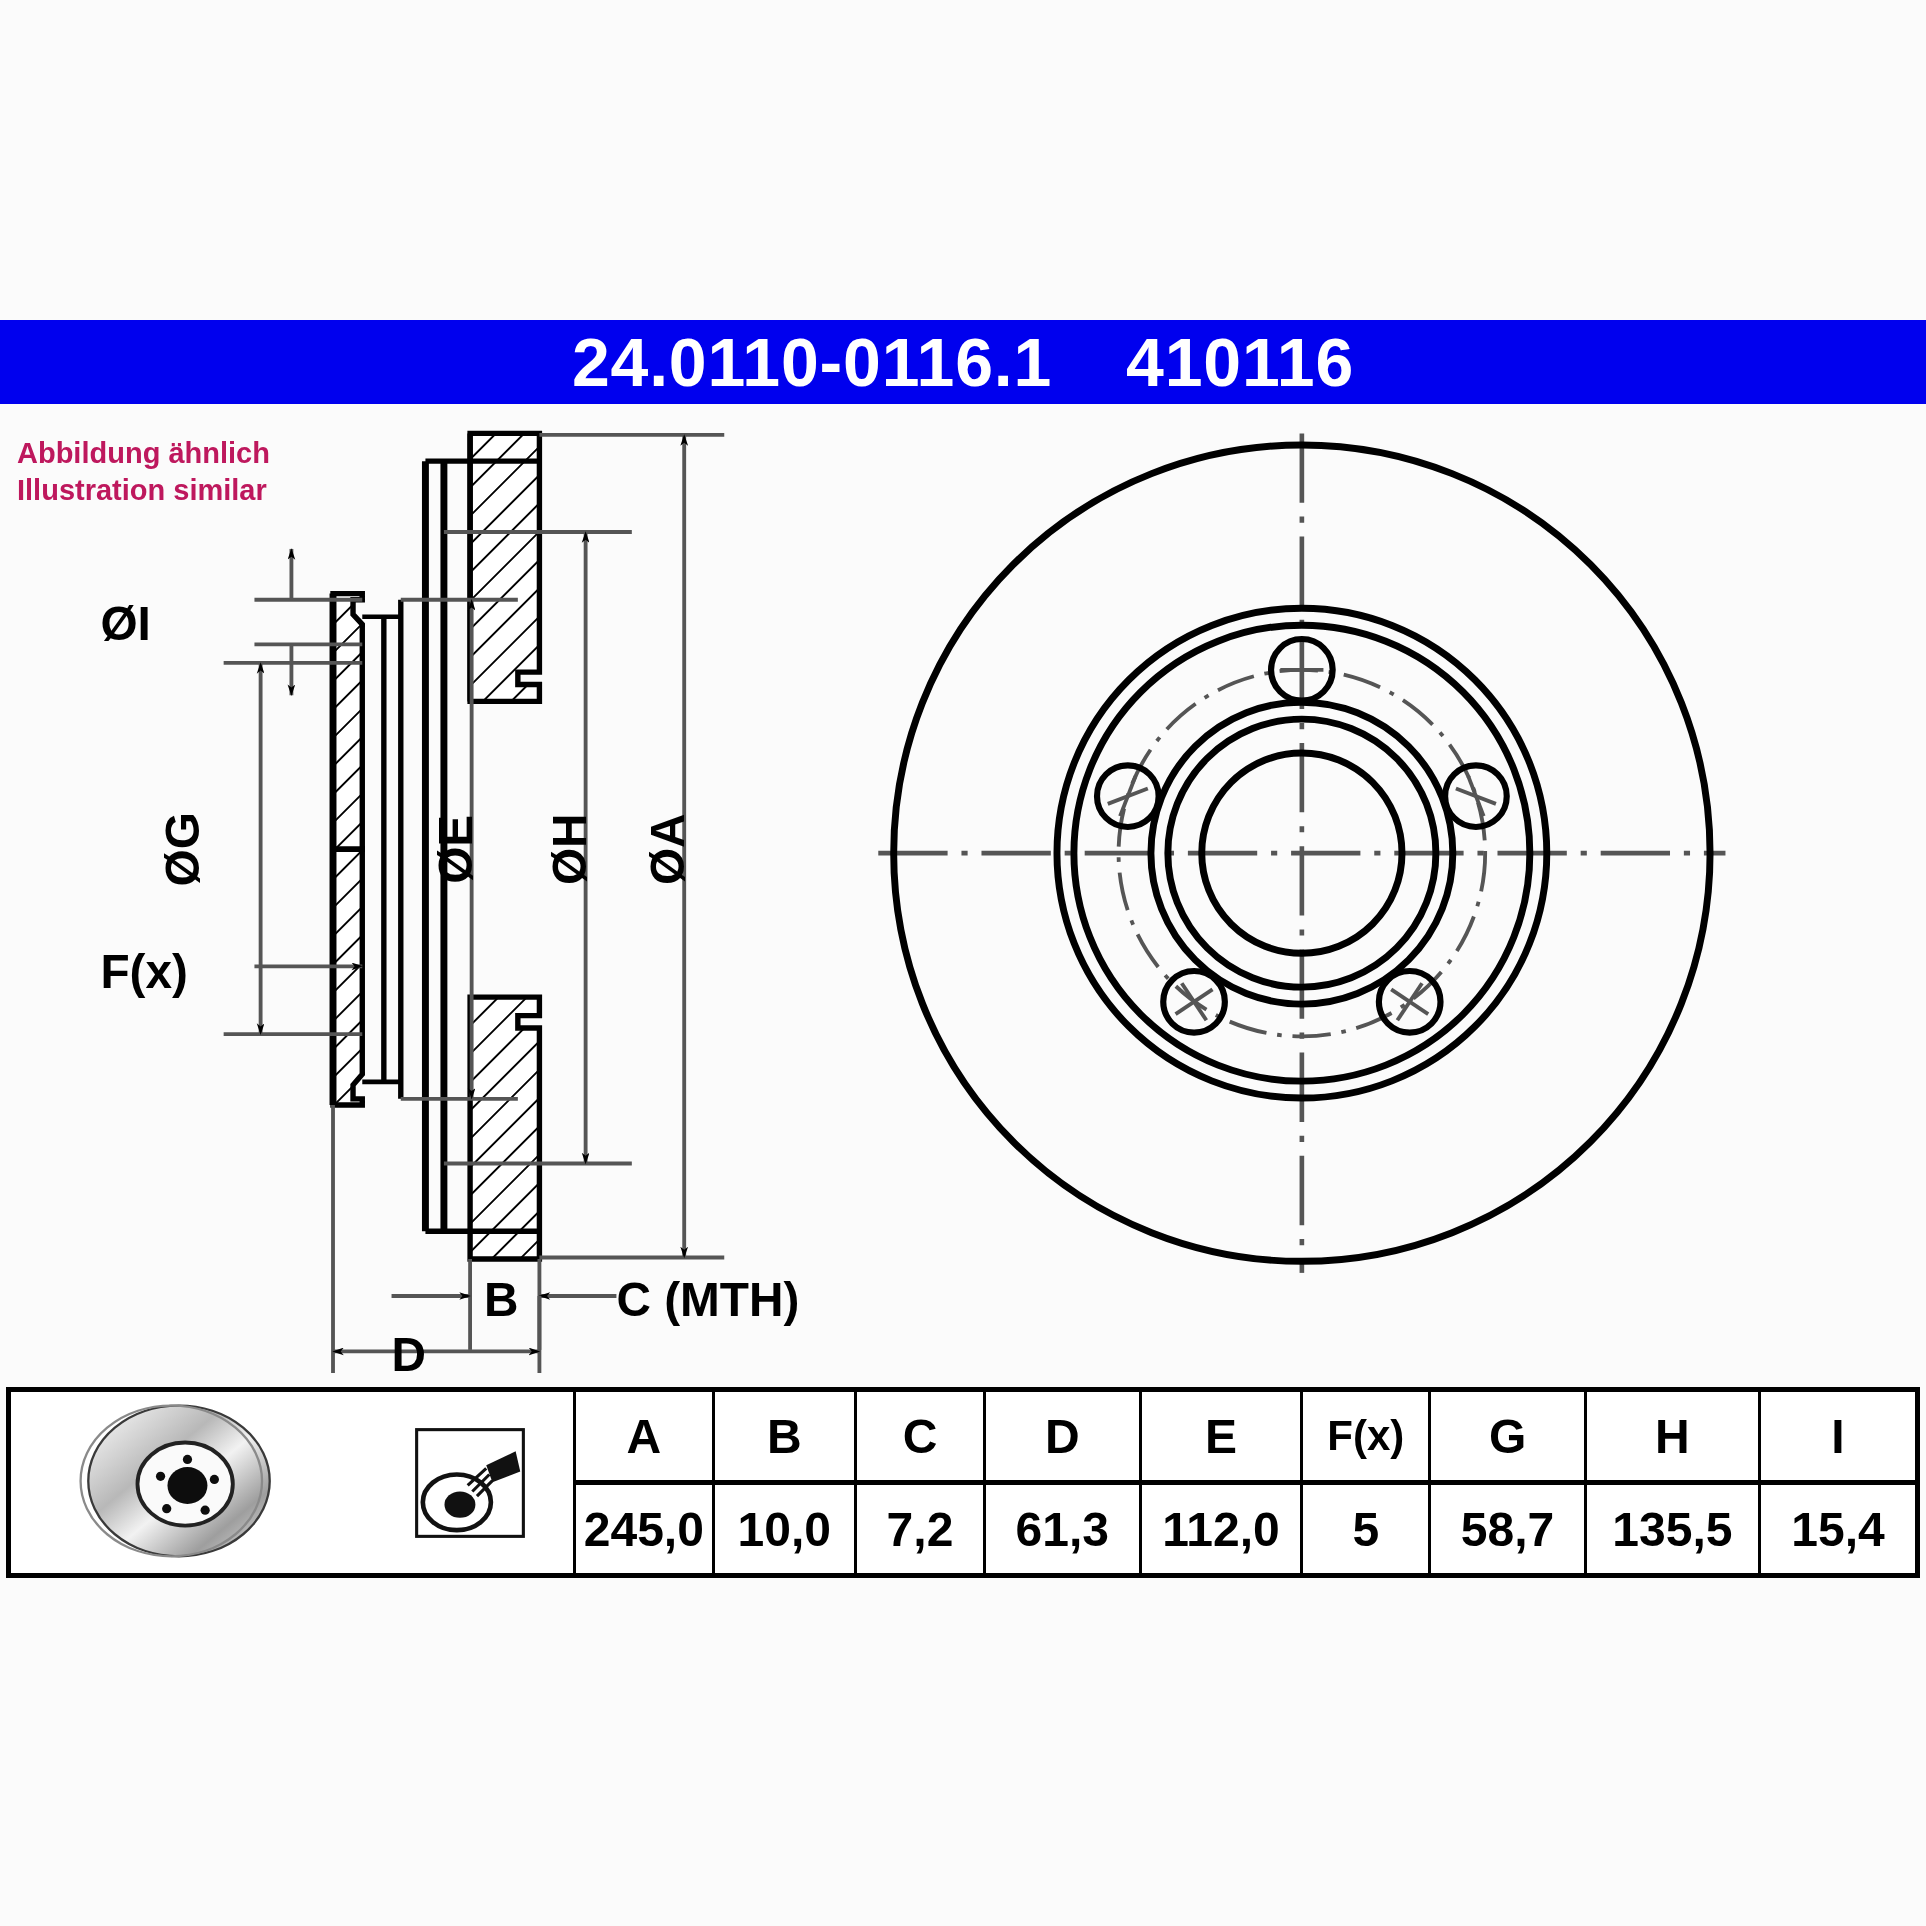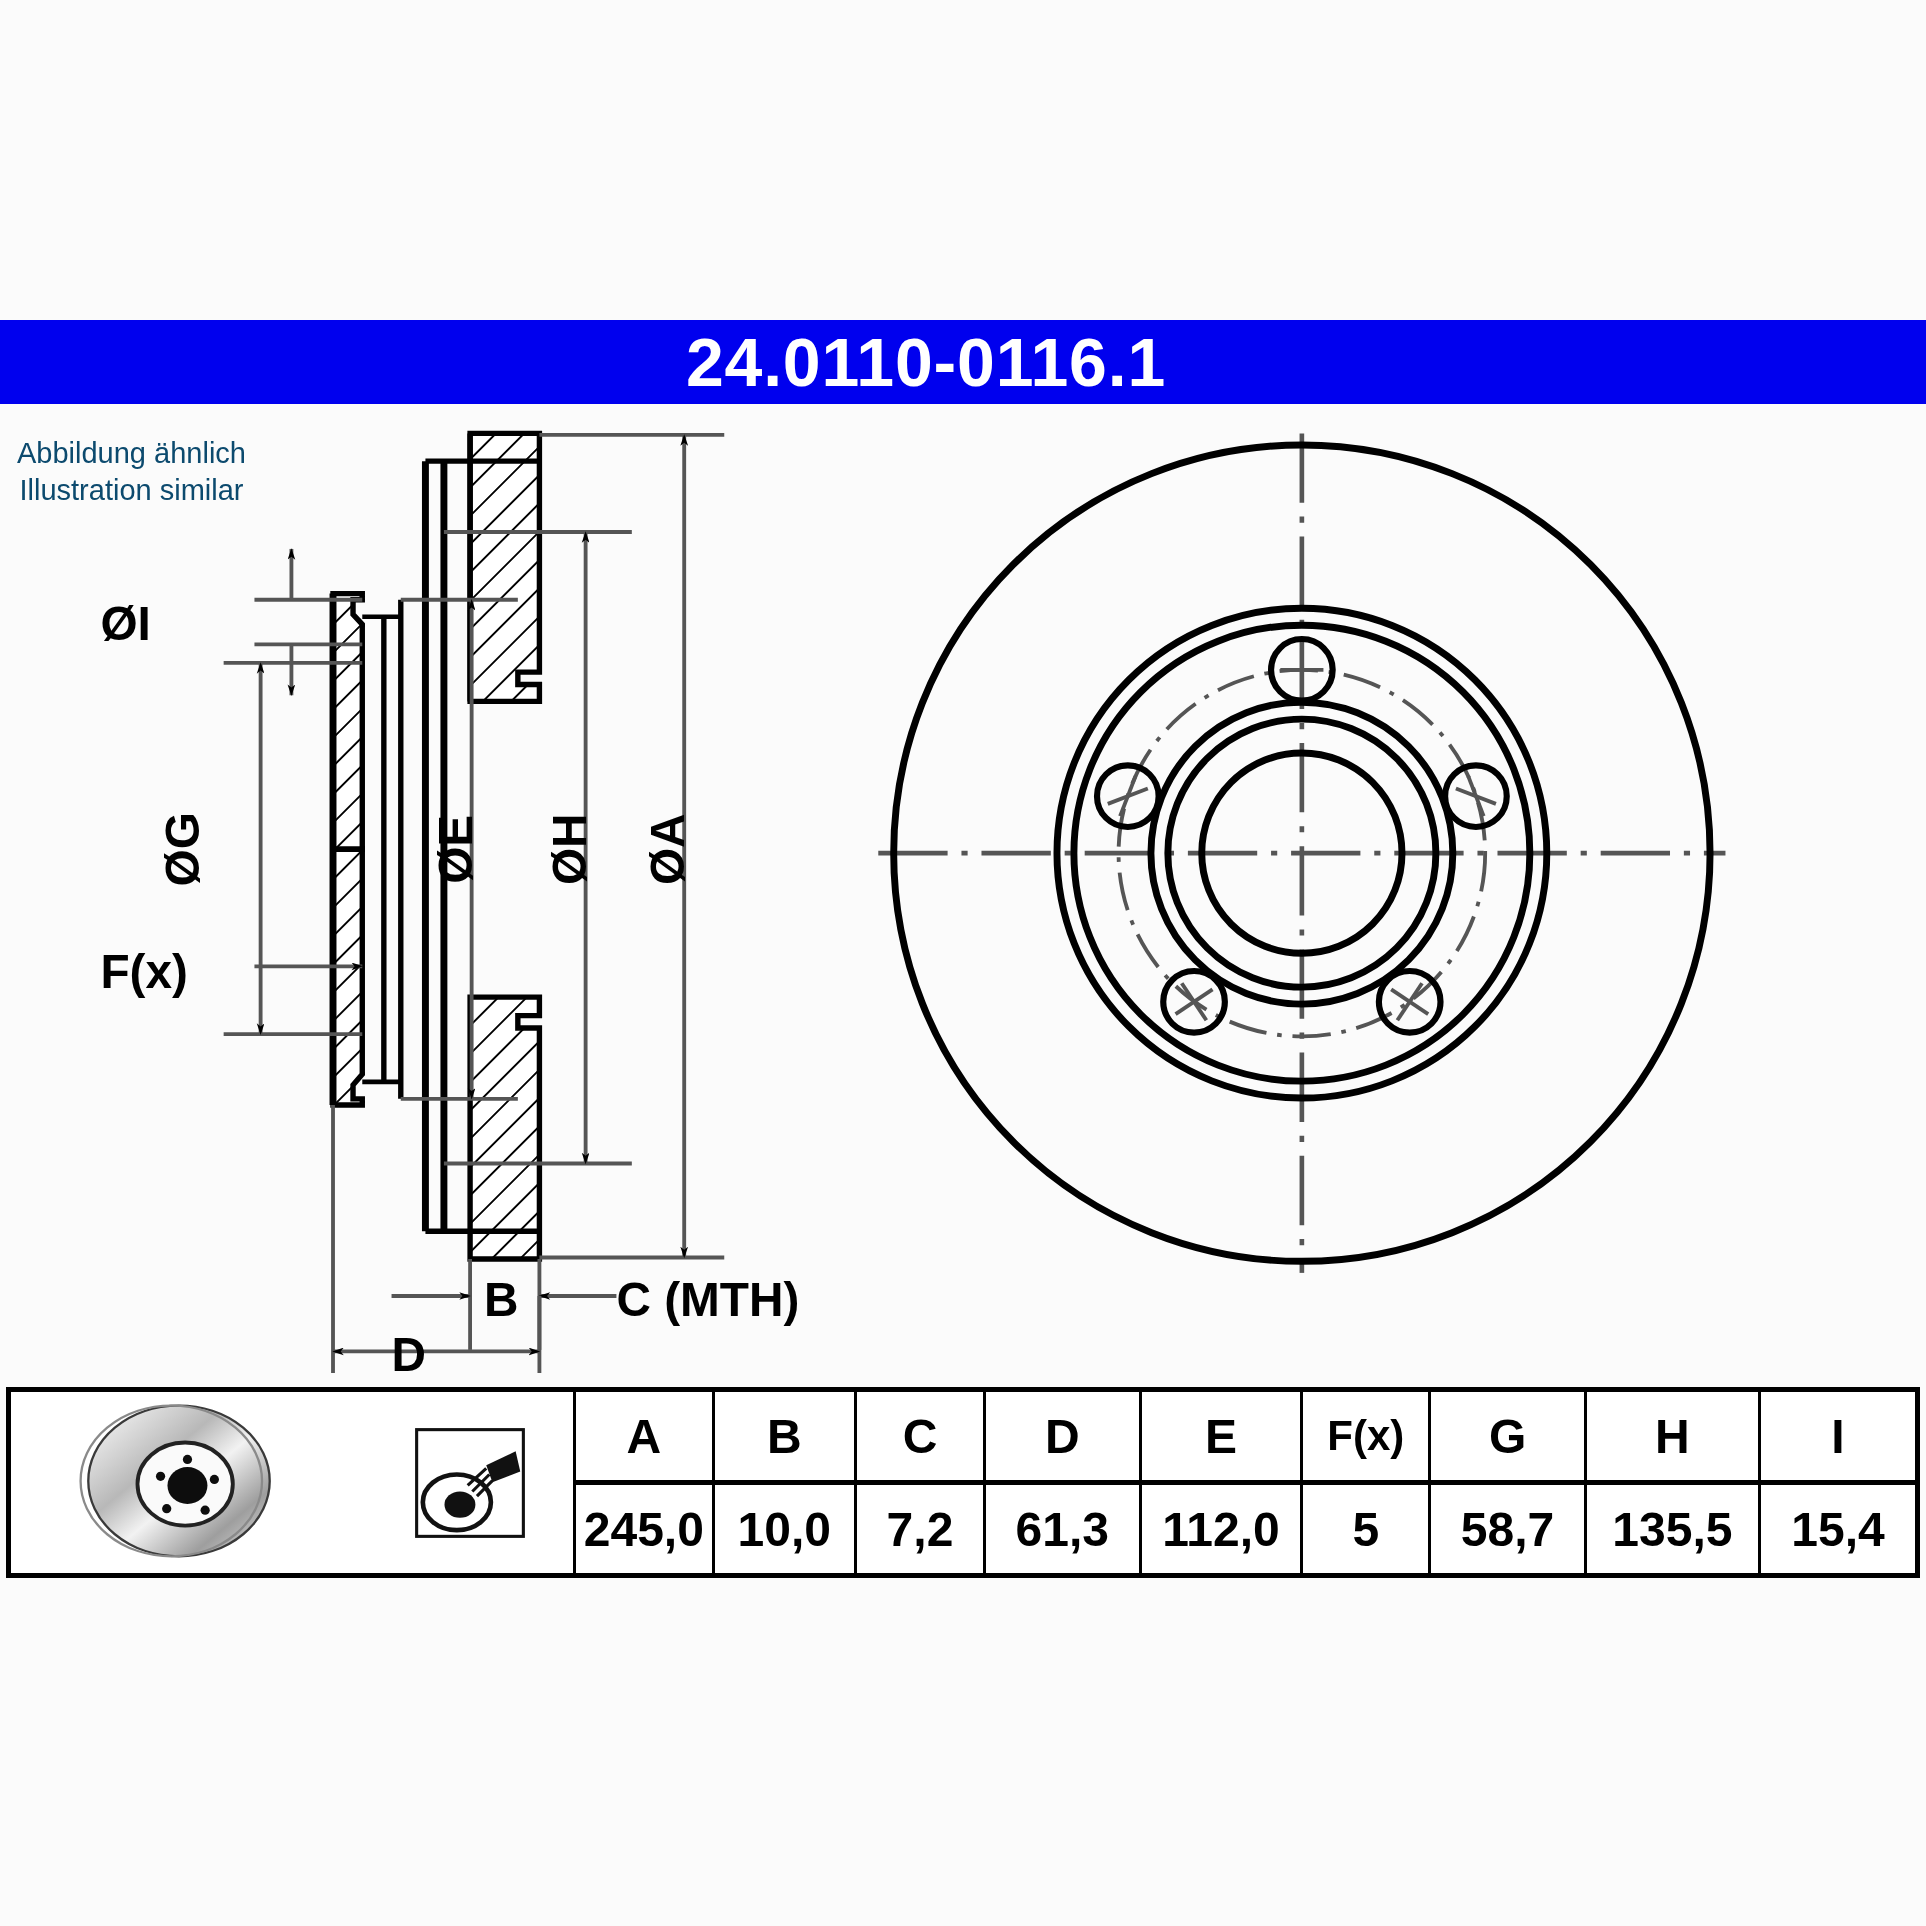--- a/index.html
+++ b/index.html
@@ -37,24 +37,23 @@
     white-space: pre;
   }
   #header-part-no { margin-right: 74px; }
 
   
   #subtitle {
     position: absolute;
     left: 17px;
     top: 435px;
     font-size: 29px;
-    font-weight: normal;
-    color: #0c4a6e;
+    font-weight: bold;
+    color: #be185d;
     line-height: 1.28;
-    text-align: center;
   }
 
   
   #drawing {
     position: absolute;
     left: 0;
     top: 418px;
     width: 1926px;
     height: 955px;
   }
@@ -102,20 +101,21 @@
     fill: #000000;
   }
 </style>
 </head>
 <body>
 
 <div id="page">
 
   <div id="header-bar">
     <span class="hdr-text" id="header-part-no">24.0110-0116.1</span>
+    <span class="hdr-text" id="header-ref-no">410116</span>
   </div>
 
   <div id="subtitle">
     <div>Abbildung ähnlich</div>
     <div>Illustration similar</div>
   </div>
 
   <div id="drawing">
     <svg width="1926" height="955" viewBox="0 0 2500 1240" xmlns="http://www.w3.org/2000/svg">
 

